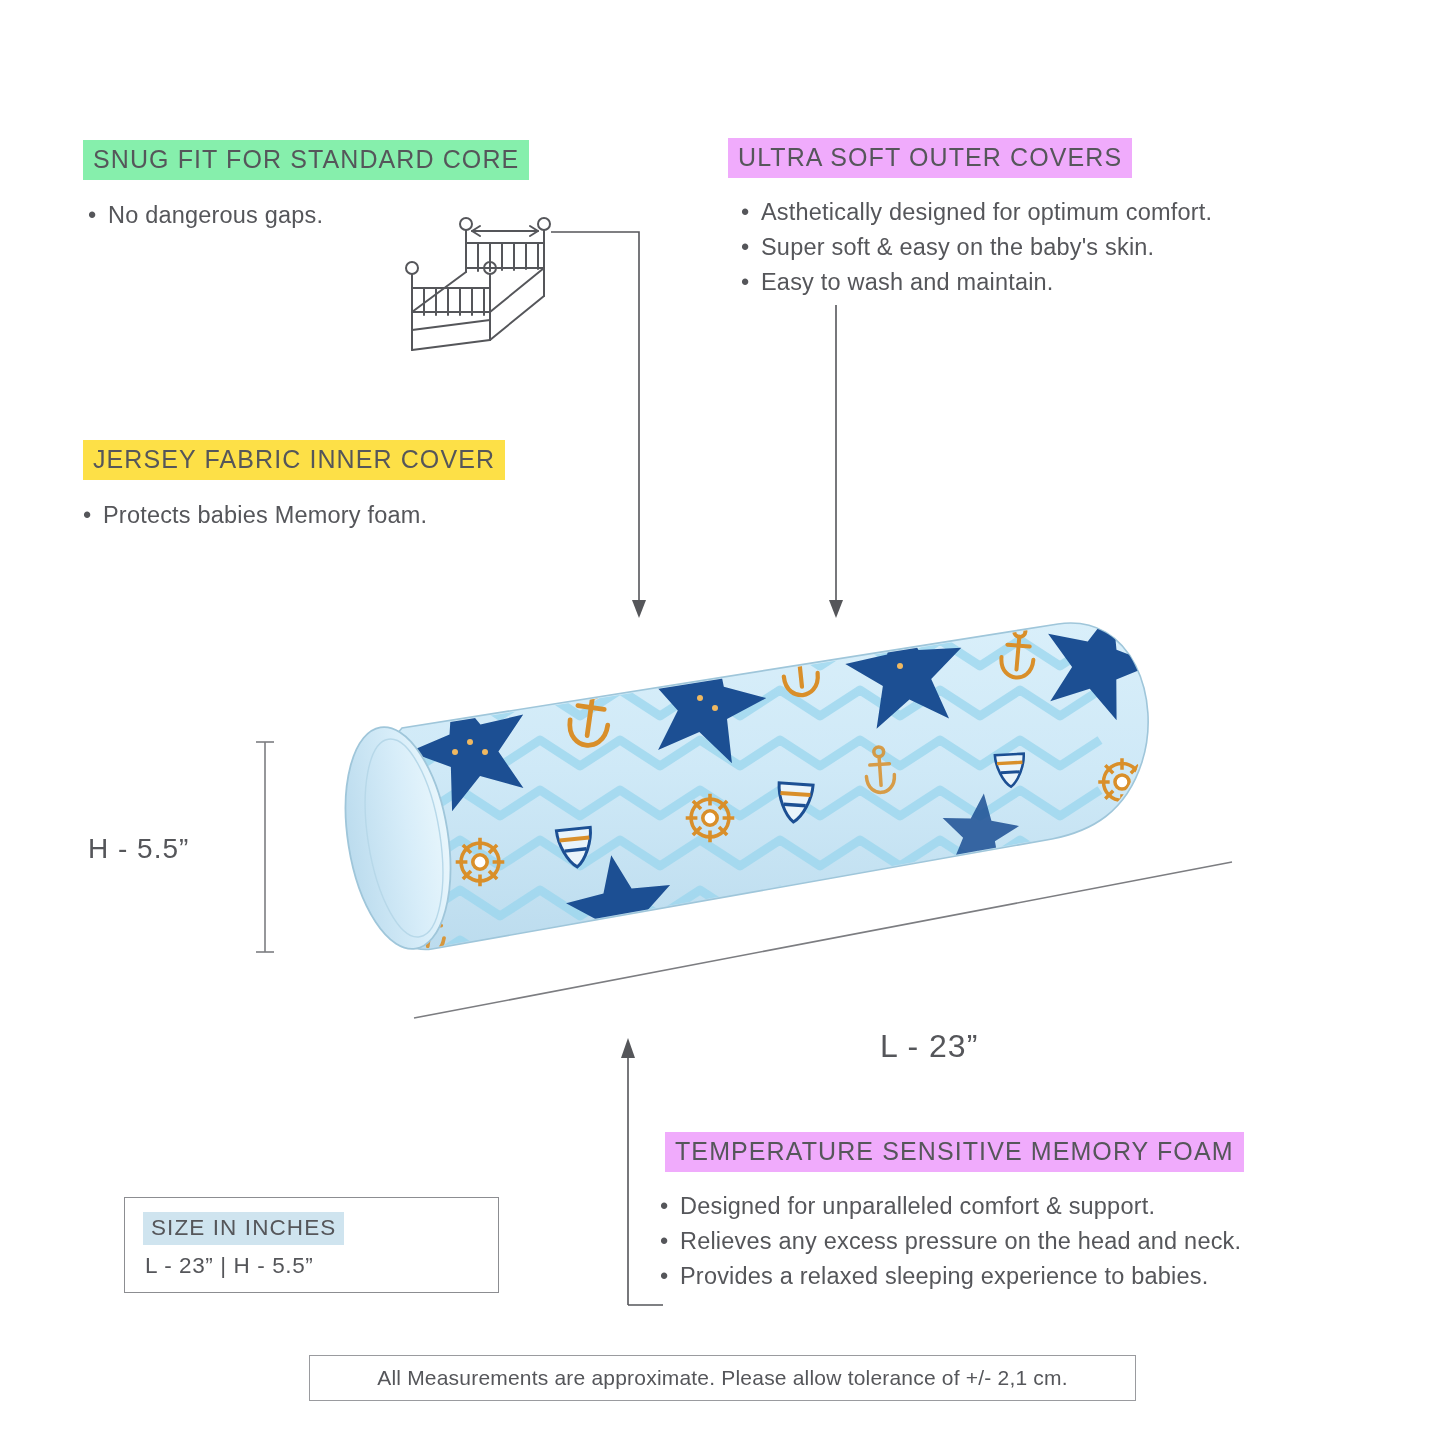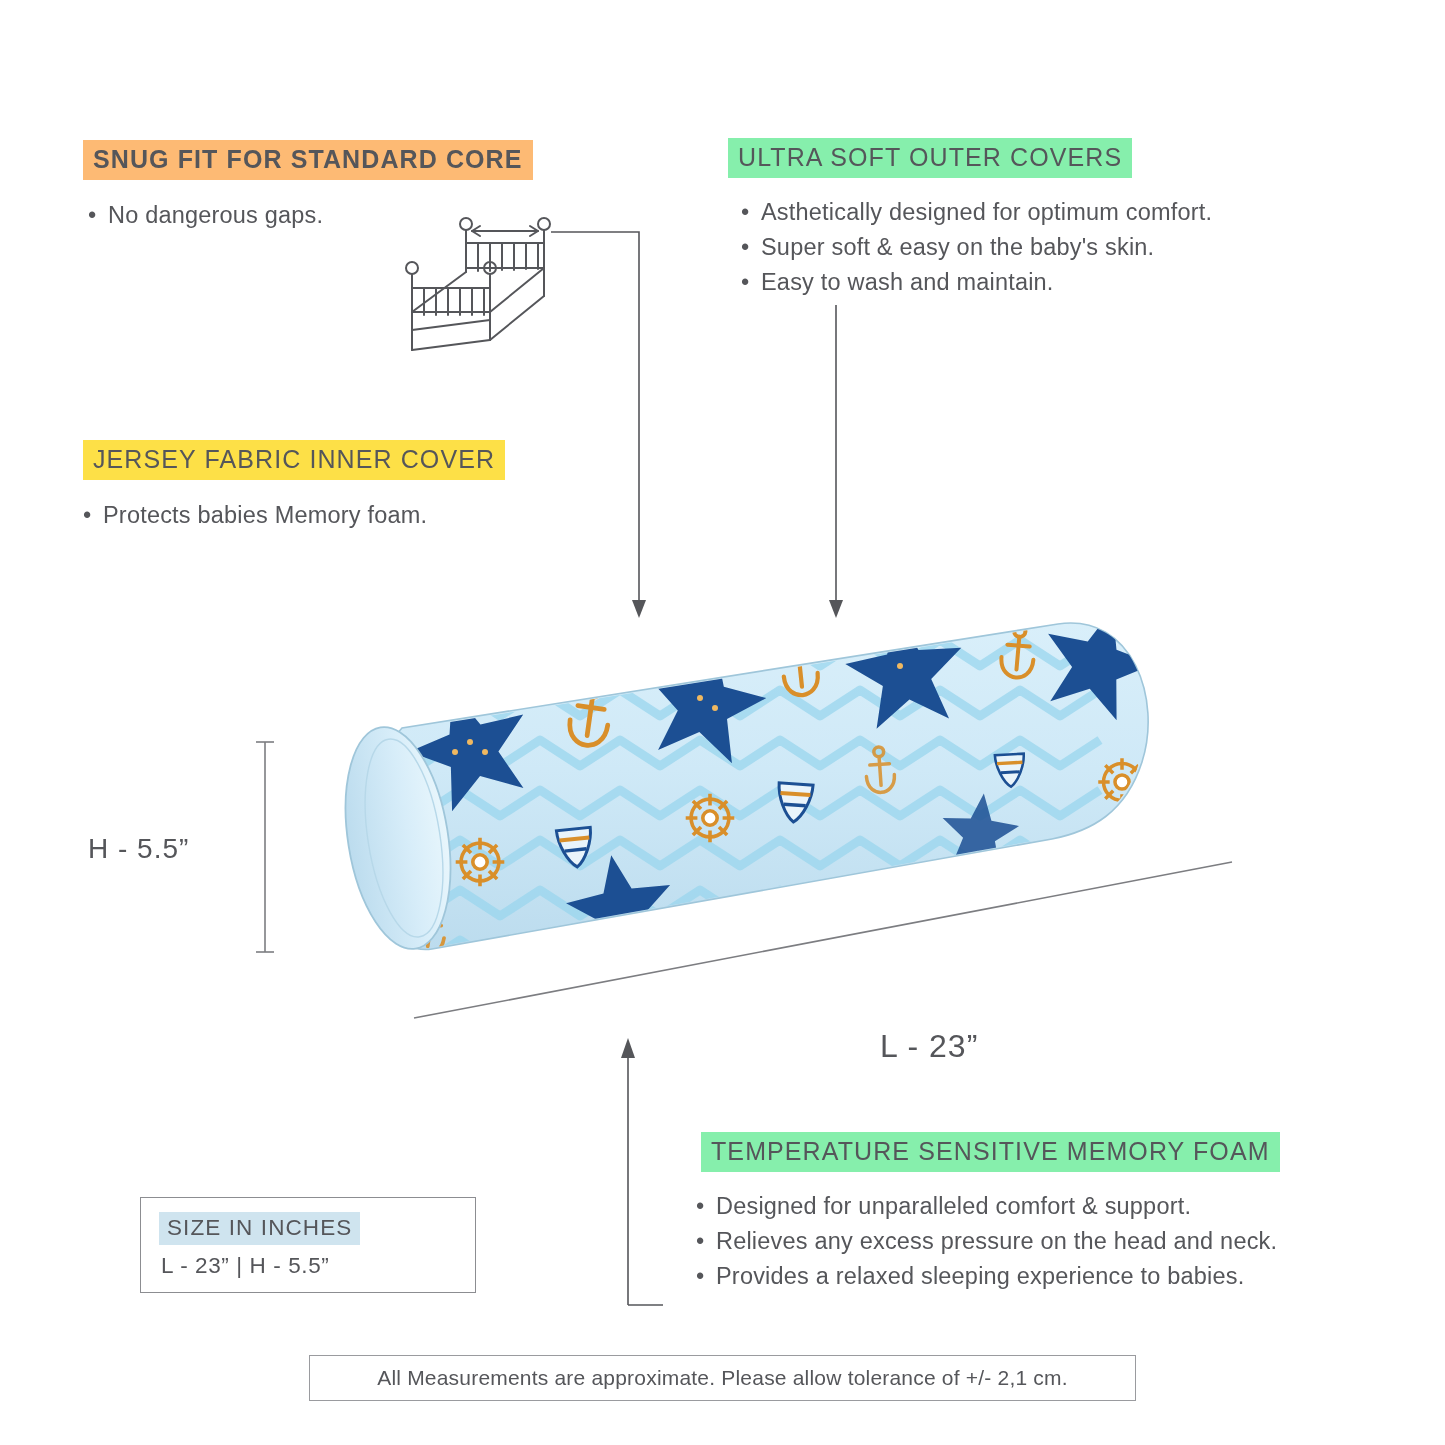--- a/index.html
+++ b/index.html
@@ -16,23 +16,23 @@
   
   .hl{
     display:inline-block;
     font-size:25px;
     letter-spacing:1.1px;
     color:#55565a;
     padding:5px 10px 6px 10px;
     white-space:nowrap;
     font-weight:400;
   }
-  .hl-pink{background:#fdba74;font-weight:bold;}
+  .hl-pink{background:#86efac;}
   .hl-yellow{background:#fde047;}
-  .hl-mint{background:#86efac;}
+  .hl-mint{background:#f0abfc;}
 
   .bullets{
     margin:0;padding:0;list-style:none;
   }
   .bullets li{
     font-size:23.5px;
     line-height:35px;
     color:#55565a;
     white-space:nowrap;
     letter-spacing:.2px;
@@ -47,29 +47,28 @@
   
   #blk-snug{position:absolute;left:83px;top:140px;}
   #blk-snug .bullets{margin-top:18px;margin-left:5px;}
 
   #blk-jersey{position:absolute;left:83px;top:440px;}
   #blk-jersey .bullets{margin-top:18px;margin-left:0px;}
 
   #blk-ultra{position:absolute;left:728px;top:138px;}
   #blk-ultra .bullets{margin-top:17px;margin-left:13px;}
 
-  #blk-temp{position:absolute;left:701px;top:1132px;}
+  #blk-temp{position:absolute;left:665px;top:1132px;}
   #blk-temp .bullets{margin-top:17px;margin-left:-5px;}
 
   
   #size-box{
-    position:absolute;left:124px;top:1197px;width:336px;height:96px;
+    position:absolute;left:124px;top:1197px;width:375px;height:96px;
     border:1.6px solid #8c8d91;
     box-sizing:border-box;
-    margin-left:16px;
   }
   #size-box .title{
     display:inline-block;
     background:#cfe4ef;
     font-size:22.5px;
     letter-spacing:1.1px;
     padding:3px 8px 4px 8px;
     margin:14px 0 0 18px;
   }
   #size-box .val{

